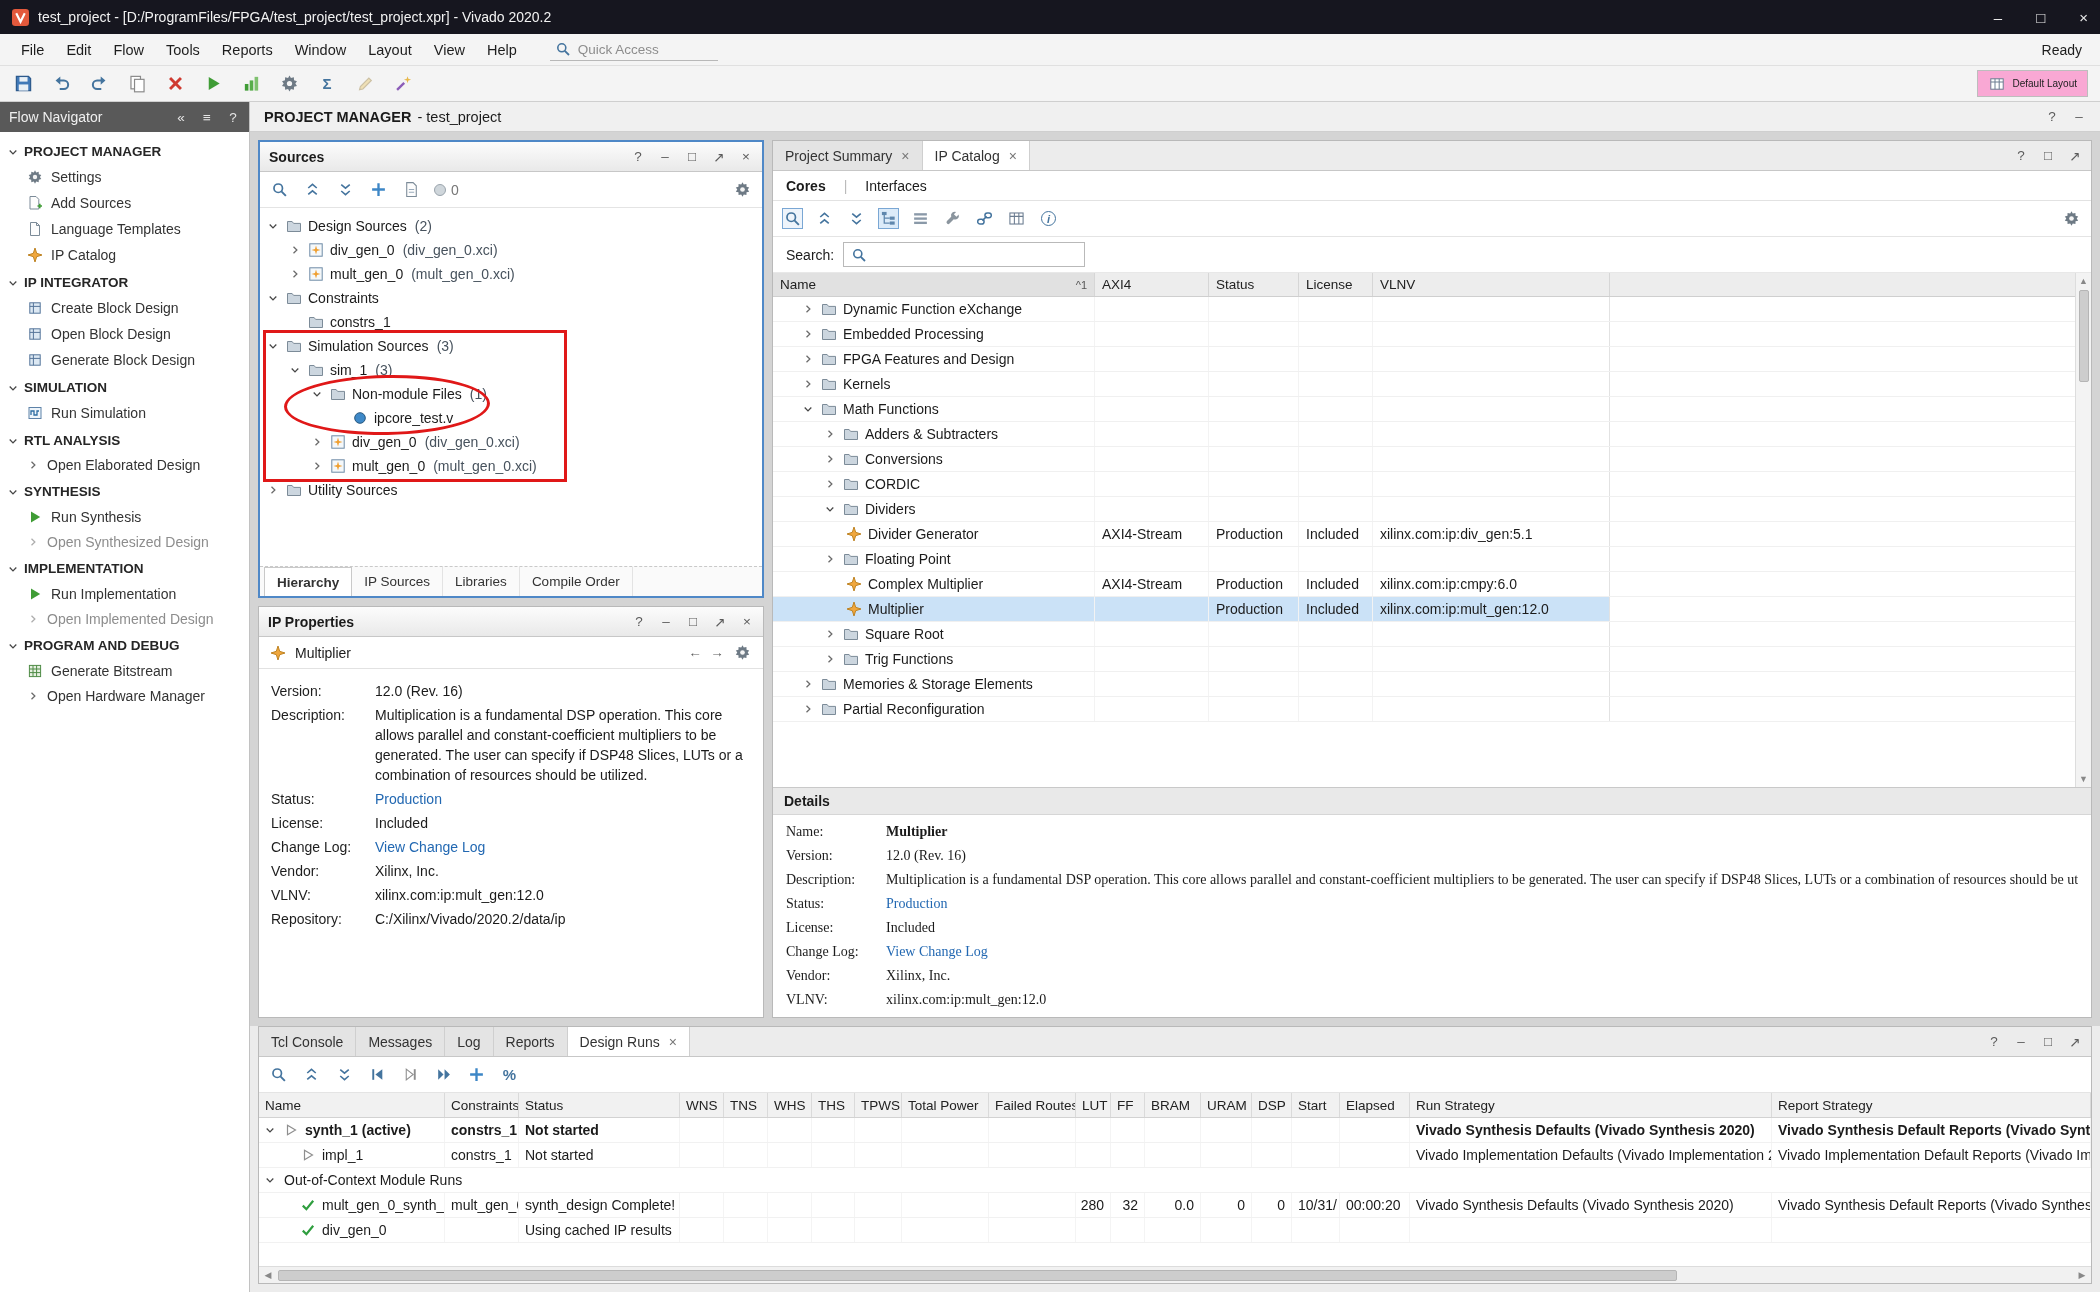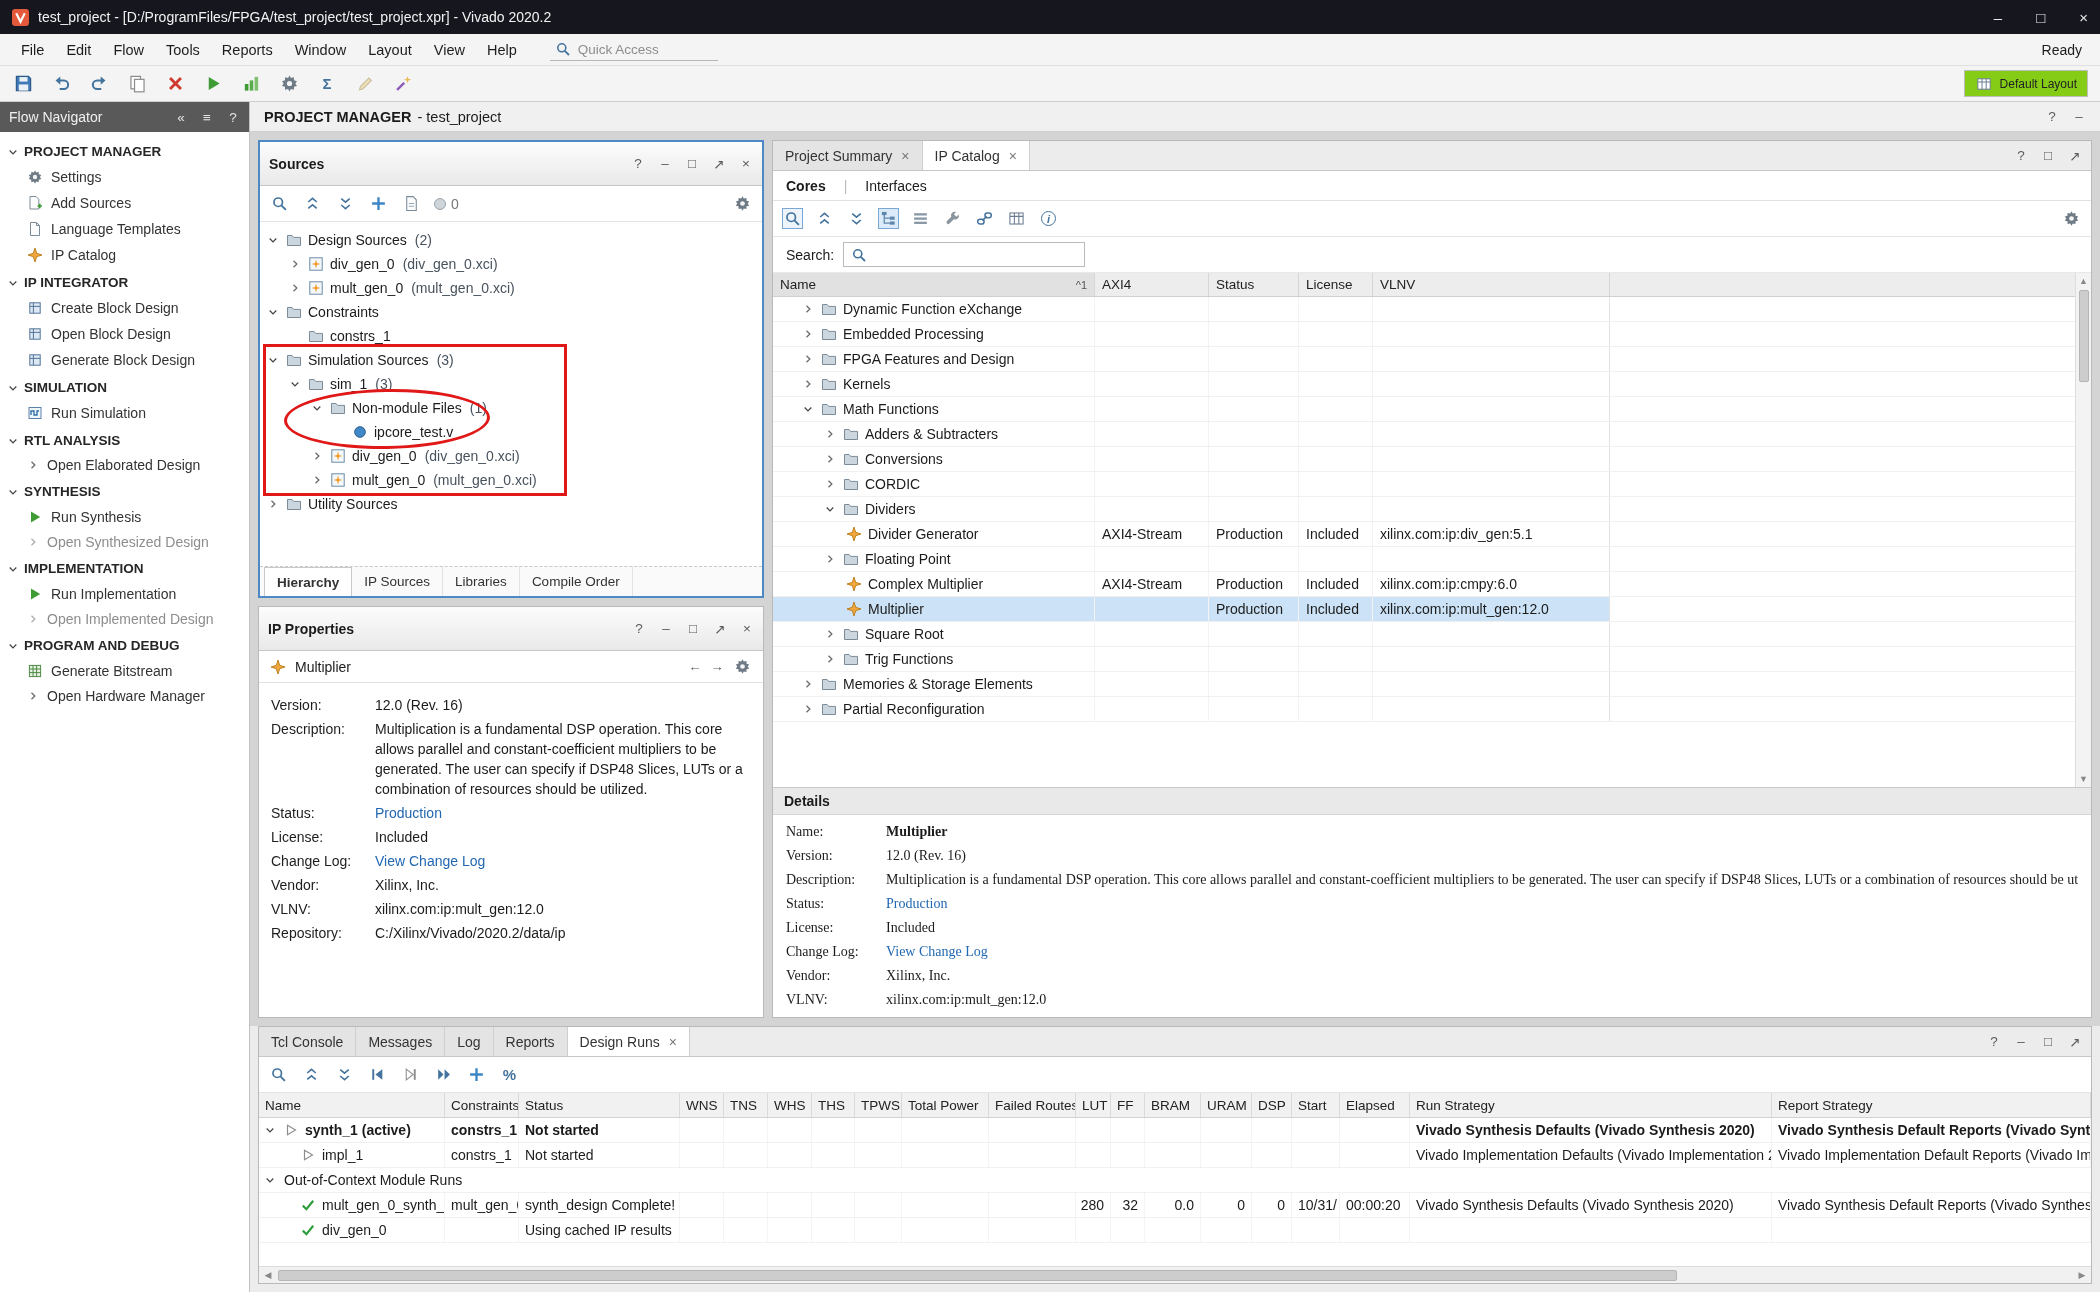--- a/index.html
+++ b/index.html
@@ -24,21 +24,21 @@
 .menu-items{display:flex;}
 .menu-item{padding:5px 11px;font-size:14.5px;color:#1d1d1d;}
 .quick-access{margin-left:22px;width:168px;border-bottom:1px solid #b8b8b8;color:#8d8d8d;display:flex;align-items:center;gap:6px;font-size:13.5px;padding:2px 4px;}
 .ready{font-size:14px;color:#1d1d1d;margin-right:8px;}
 
 .toolbar{height:36px;background:#f4f4f4;border-bottom:1px solid #cfcfcf;display:flex;align-items:center;padding:0 12px;flex:0 0 auto;}
 .tb-icons{display:flex;gap:16px;align-items:center;}
 .tbi{width:22px;height:22px;display:inline-flex;align-items:center;justify-content:center;}
 .tbi svg{width:19px;height:19px;}
 .tbi.dim{opacity:.45;}
-.layout-select{border:1px solid #bdbdbd;background:#84cc16;height:27px;display:flex;align-items:center;gap:7px;padding:0 10px;font-size:12px;color:#222;justify-content:flex-end;}
+.layout-select{border:1px solid #bdbdbd;background:#f9a8d4;height:27px;display:flex;align-items:center;gap:7px;padding:0 10px;font-size:10px;color:#222;justify-content:flex-end;}
 
 .body-row{flex:1;display:flex;min-height:0;}
 
 .flow-nav{width:250px;background:#fff;border-right:1px solid #c2c2c2;display:flex;flex-direction:column;flex:0 0 auto;}
 .fn-titlebar{height:30px;background:#595959;color:#f0f0f0;display:flex;align-items:center;padding:0 9px;font-size:14px;gap:10px;flex:0 0 auto;}
 .fn-ticons{margin-left:auto;display:flex;gap:12px;font-size:13px;color:#e5e5e5;}
 .fn-body{flex:1;overflow:hidden;padding-top:5px;}
 .fn-sec-hdr{display:flex;align-items:center;gap:4px;padding:7px 6px 5px 6px;font-weight:bold;font-size:13.5px;color:#262626;}
 .fn-item{display:flex;align-items:center;gap:7px;padding:4px 4px 4px 26px;font-size:14px;color:#333;}
 .fn-item.dim{color:#8d8d8d;}
@@ -46,21 +46,21 @@
 
 .main-col{flex:1;display:flex;flex-direction:column;min-width:0;}
 .ws-header{height:30px;background:#f0f0f0;border-bottom:1px solid #cfcfcf;display:flex;align-items:center;padding:0 14px;gap:6px;flex:0 0 auto;}
 .ws-bold{font-weight:bold;font-size:14.5px;}
 .ws-rest{font-size:14.5px;}
 .pc{color:#5b5b5b;font-size:13.5px;display:inline-flex;align-items:center;justify-content:center;min-width:14px;}
 .hdr-ics{margin-left:auto;display:flex;gap:13px;align-items:center;}
 .ws-body{flex:1;display:flex;min-height:0;background:#d4d4d4;padding:8px;gap:8px;}
 .left-col{width:506px;display:flex;flex-direction:column;gap:8px;flex:0 0 auto;}
 .panel{background:#fff;border:1px solid #b9b9b9;display:flex;flex-direction:column;min-height:0;overflow:hidden;}
-.panel-hdr{height:44px;background:linear-gradient(#fcfcfc,#e9e9e9);border-bottom:1px solid #c7c7c7;display:flex;align-items:center;padding:12px 9px;gap:10px;flex:0 0 auto;}
+.panel-hdr{height:30px;background:linear-gradient(#fcfcfc,#e9e9e9);border-bottom:1px solid #c7c7c7;display:flex;align-items:center;padding:12px 9px;gap:10px;flex:0 0 auto;}
 .panel-title{font-weight:bold;font-size:14px;}
 .mini-toolbar{height:36px;display:flex;align-items:center;gap:12px;padding:0 9px;border-bottom:1px solid #e4e4e4;flex:0 0 auto;}
 .mtb-ic{width:21px;height:21px;display:inline-flex;align-items:center;justify-content:center;}
 .mtb-ic svg{width:17px;height:17px;}
 .mtb-ic.boxed{border:1px solid #7aa7d4;background:#eef4fb;}
 .mtb-ic.pressed{border:1px solid #7aa7d4;background:#dcebf9;}
 .badge-wrap{display:inline-flex;align-items:center;gap:5px;color:#777;}
 .badge-dot{width:12px;height:12px;border-radius:50%;background:#cfd6db;border:1px solid #9aa4ac;display:inline-block;}
 
 .sources-panel{height:458px;border:2px solid #4f88c7;flex:0 0 auto;}

